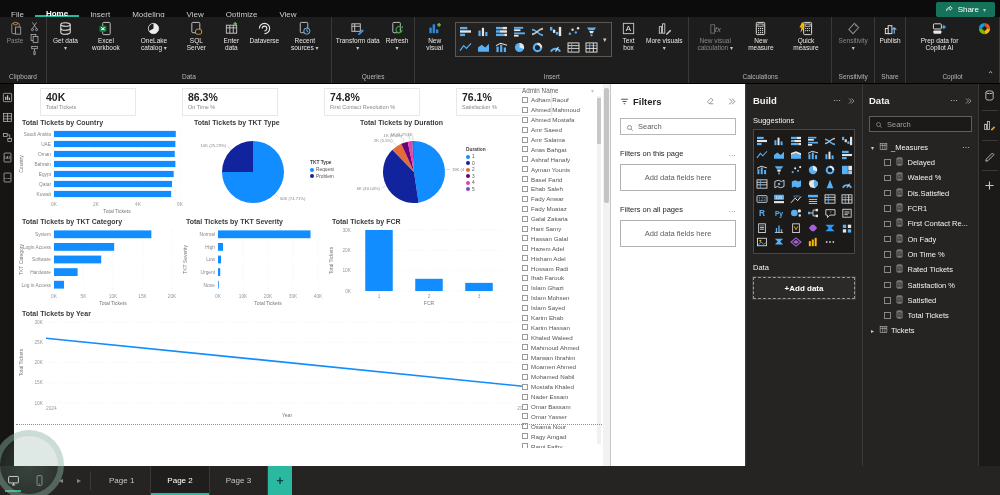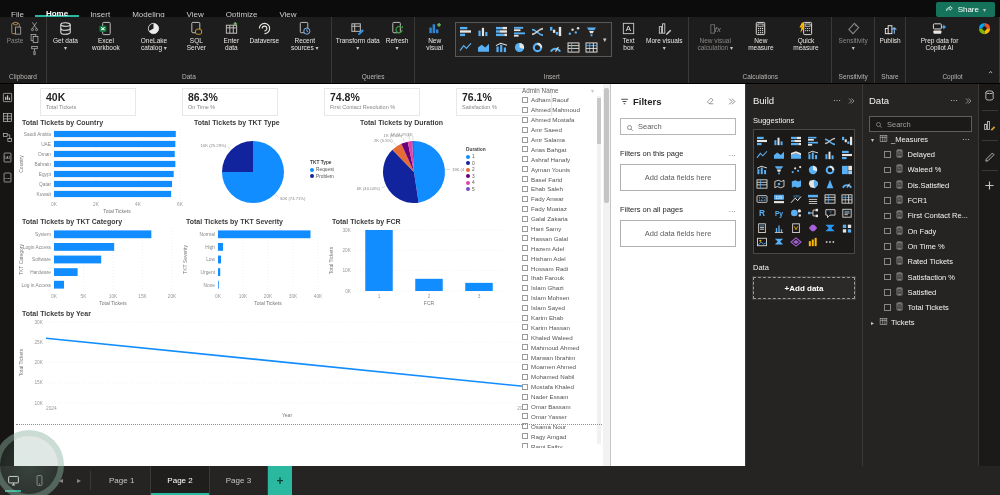--- a/index.html
+++ b/index.html
@@ -75,35 +75,35 @@
   .f-search svg{width:8px;height:8px}
   .f-search .ph{font-size:7.5px;color:#605e5c}
   .f-sec{margin-top:14px}
   .f-sec-head{display:flex;justify-content:space-between;font-size:7.5px;color:#252423}
   .f-sec-head .dots{color:#605e5c}
   .f-drop{border:1px solid #b3b0ad;height:27px;margin-top:6px;display:flex;align-items:center;justify-content:center;font-size:7.5px;color:#605e5c}
 
   
   #build{position:absolute;left:745px;top:84px;width:117px;height:382px;background:#252423;border-left:1px solid #3a3938;padding:7px 7px;color:#f3f2f1}
   .pane-head{display:flex;align-items:center}
-  .pane-head .t{font-size:9.5px;font-weight:normal;flex:1}
+  .pane-head .t{font-size:9.5px;font-weight:bold;flex:1}
   .pane-head .dots{color:#c8c6c4;font-size:8px;margin-right:6px}
   .pane-head svg{width:8px;height:8px}
   #build .sub{font-size:7.5px;margin-top:7px}
   #sugg-box{border:1px solid #4a4846;background:#1b1a19;margin-top:4px;padding:4px 3px;display:grid;grid-template-columns:repeat(6,16px);grid-auto-rows:13.5px;gap:1px;justify-content:center}
   #sugg-box .gcell svg{width:12px;height:10px}
   #build-data-label{font-size:7.5px;margin-top:9px}
   #add-data-btn{margin-top:5px;height:22px;border:1px dashed #9e9c9a;outline:1px solid #3a3938;display:flex;align-items:center;justify-content:center;font-size:8px;font-weight:bold;color:#fff;background:#2b2a29}
 
   
   #data-pane{position:absolute;left:862px;top:84px;width:116px;height:382px;background:#252423;border-left:1px solid #3a3938;padding:7px 6px;color:#f3f2f1}
   .d-search{display:flex;align-items:center;gap:4px;border:1px solid #605e5c;background:#1b1a19;height:16px;margin-top:7px;padding:0 5px;color:#a19f9d}
   .d-search svg{width:8px;height:8px}
   .d-search .ph{font-size:7.5px}
-  #data-tree{margin-top:0}
+  #data-tree{margin-top:8px}
   .tbl-row{display:flex;align-items:center;gap:3px;height:15px;font-size:7.5px}
   .tbl-row .chv{width:7px;color:#c8c6c4;font-size:6px;text-align:center}
   .tbl-row svg{width:9px;height:9px}
   .tbl-row .dots{margin-left:auto;color:#c8c6c4;font-size:8px;padding-right:2px}
   .fld-row{display:flex;align-items:center;gap:4px;height:15.3px;padding-left:15px;font-size:7.5px}
   .fld-cb{width:6.5px;height:6.5px;border:1px solid #8a8886;background:#252423;flex:none}
   .fld-row svg{width:9px;height:9px;flex:none}
   .fld-row .nm{white-space:nowrap;overflow:hidden}
 
   

